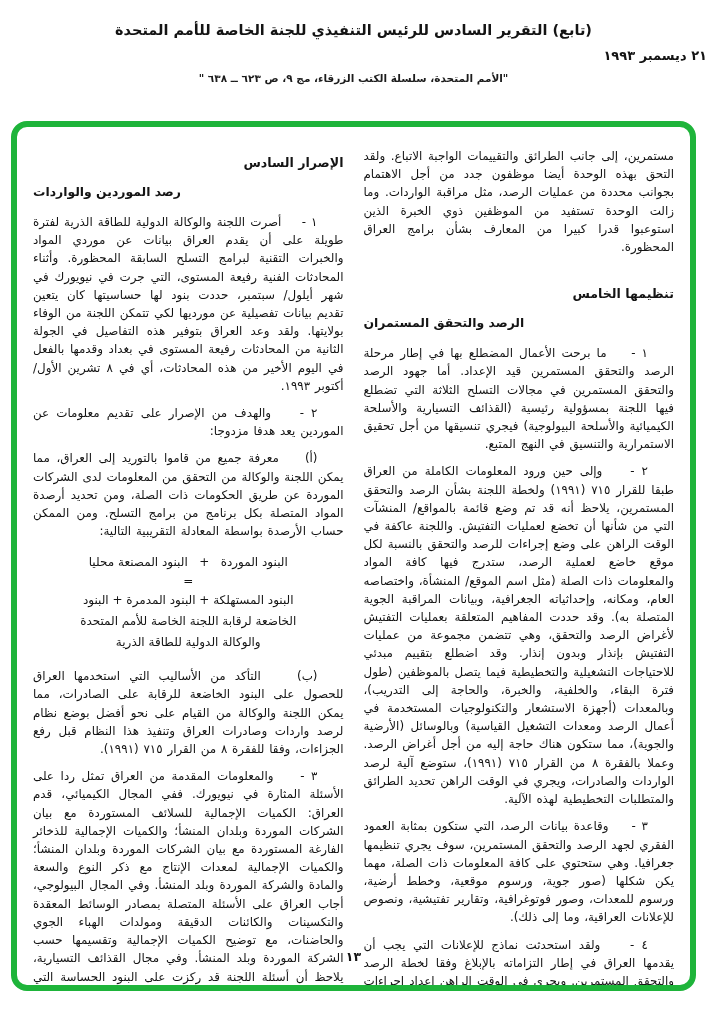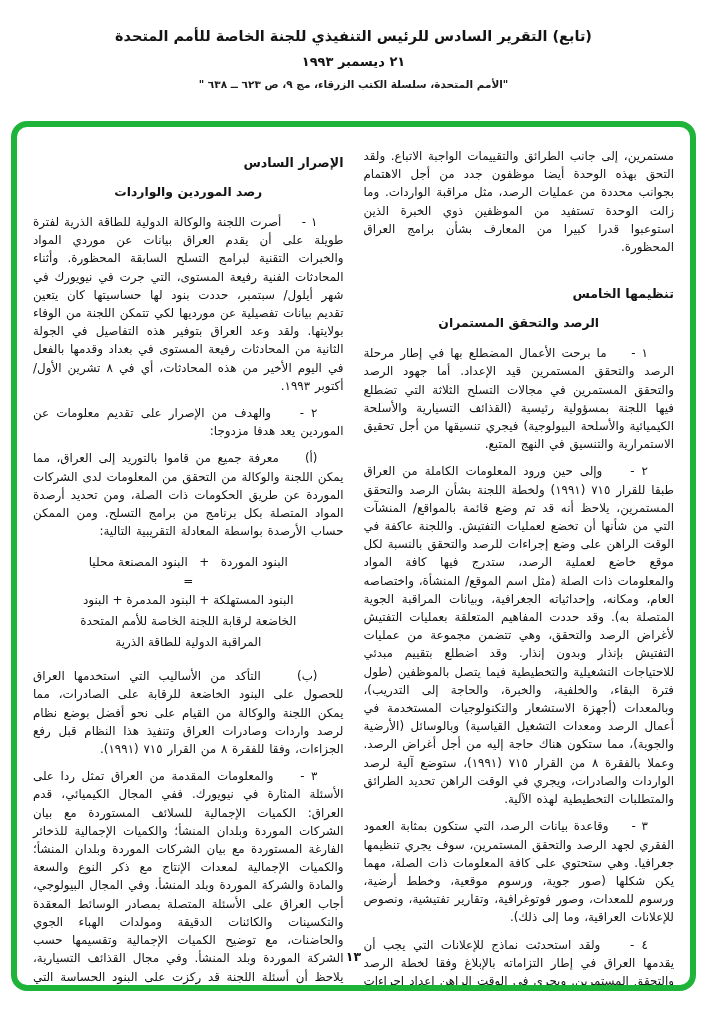--- a/index.html
+++ b/index.html
@@ -9,31 +9,32 @@
     height: 1036px;
     margin: 0 auto;
     position: relative;
     font-family: "DejaVu Sans", sans-serif;
     color: #141414;
     overflow: hidden;
   }
   .doc-header {
     direction: rtl;
     text-align: center;
-    padding-top: 28px;
+    padding-top: 22px;
   }
   .doc-title {
     font-size: 14.5px;
     font-weight: 700;
     letter-spacing: 0.2px;
   }
   .doc-date {
     font-size: 13px;
     font-weight: 700;
     margin-top: 10px;
+    text-align: right;
   }
   .doc-source {
     font-size: 10.5px;
     font-weight: 700;
     margin-top: 9px;
     color: #1c1c1c;
   }
   .green-box {
     position: absolute;
     left: 11px;
@@ -66,21 +67,21 @@
   .appendix-heading {
     direction: rtl;
     text-align: right;
     font-size: 12.6px;
     font-weight: 700;
     margin: 8px 0 14px 0;
   }
   .appendix-heading.first { margin-top: 30px; }
   .appendix-subheading {
     direction: rtl;
-    text-align: center;
+    text-align: left;
     font-size: 12.4px;
     font-weight: 700;
     margin: 4px 0 14px 0;
   }
   .equation {
     direction: rtl;
     text-align: center;
     font-size: 12px;
     line-height: 1.75;
     margin: 12px 0 14px 0;
@@ -122,21 +123,21 @@
       <h3 class="appendix-heading">الإصرار السادس</h3>
       <h4 class="appendix-subheading">رصد الموردين والواردات</h4>
       <p class="para num">١ -&nbsp;&nbsp;&nbsp;&nbsp;أصرت اللجنة والوكالة الدولية للطاقة الذرية لفترة طويلة على أن يقدم العراق بيانات عن موردي المواد والخبرات التقنية لبرامج التسلح السابقة المحظورة. وأثناء المحادثات الفنية رفيعة المستوى، التي جرت في نيويورك في شهر أيلول/ سبتمبر، حددت بنود لها حساسيتها كان يتعين تقديم بيانات تفصيلية عن مورديها لكي تتمكن اللجنة من الوفاء بولايتها. ولقد وعد العراق بتوفير هذه التفاصيل في الجولة الثانية من المحادثات رفيعة المستوى في بغداد وقدمها بالفعل في اليوم الأخير من هذه المحادثات، أي في ٨ تشرين الأول/ أكتوبر ١٩٩٣.</p>
       <p class="para num">٢ -&nbsp;&nbsp;&nbsp;&nbsp;والهدف من الإصرار على تقديم معلومات عن الموردين يعد هدفا مزدوجا:</p>
       <p class="para num">(أ)&nbsp;&nbsp;&nbsp;&nbsp;معرفة جميع من قاموا بالتوريد إلى العراق، مما يمكن اللجنة والوكالة من التحقق من المعلومات لدى الشركات الموردة عن طريق الحكومات ذات الصلة، ومن تحديد أرصدة المواد المتصلة بكل برنامج من برامج التسلح. ومن الممكن حساب الأرصدة بواسطة المعادلة التقريبية التالية:</p>
       <div class="equation">
         <div>البنود الموردة&nbsp;&nbsp; +&nbsp;&nbsp; البنود المصنعة محليا</div>
         <div class="eq-sign">=</div>
         <div>البنود المستهلكة + البنود المدمرة + البنود</div>
         <div>الخاضعة لرقابة اللجنة الخاصة للأمم المتحدة</div>
-        <div>المراقبة الدولية للطاقة الذرية</div>
+        <div>والوكالة الدولية للطاقة الذرية</div>
       </div>
       <p class="para num">(ب)&nbsp;&nbsp;&nbsp;&nbsp;التأكد من الأساليب التي استخدمها العراق للحصول على البنود الخاضعة للرقابة على الصادرات، مما يمكن اللجنة والوكالة من القيام على نحو أفضل بوضع نظام لرصد واردات وصادرات العراق وتنفيذ هذا النظام قبل رفع الجزاءات، وفقا للفقرة ٨ من القرار ٧١٥ (١٩٩١).</p>
       <p class="para num">٣ -&nbsp;&nbsp;&nbsp;&nbsp;والمعلومات المقدمة من العراق تمثل ردا على الأسئلة المثارة في نيويورك. ففي المجال الكيميائي، قدم العراق: الكميات الإجمالية للسلائف المستوردة مع بيان الشركات الموردة وبلدان المنشأ؛ والكميات الإجمالية للذخائر الفارغة المستوردة مع بيان الشركات الموردة وبلدان المنشأ؛ والكميات الإجمالية لمعدات الإنتاج مع ذكر النوع والسعة والمادة والشركة الموردة وبلد المنشأ. وفي المجال البيولوجي، أجاب العراق على الأسئلة المتصلة بمصادر الوسائط المعقدة والتكسينات والكائنات الدقيقة ومولدات الهباء الجوي والحاضنات، مع توضيح الكميات الإجمالية وتقسيمها حسب الشركة الموردة وبلد المنشأ. وفي مجال القذائف التسيارية، يلاحظ أن أسئلة اللجنة قد ركزت على البنود الحساسة التي تعد ضرورية لإنتاج القذائف التسيارية، مثل الجيروسكوبات وعناصر الوقود. وفي هذا الشأن، قدم العراق اسم الشركة الموردة وبلد المنشأ والكمية المقدمة وميناء الدخول إلى العراق والجهة العراقية الطالبة.</p>
     </div>
 
   </div>
 </div>
 
 <div class="page-number">١٣</div>
 

